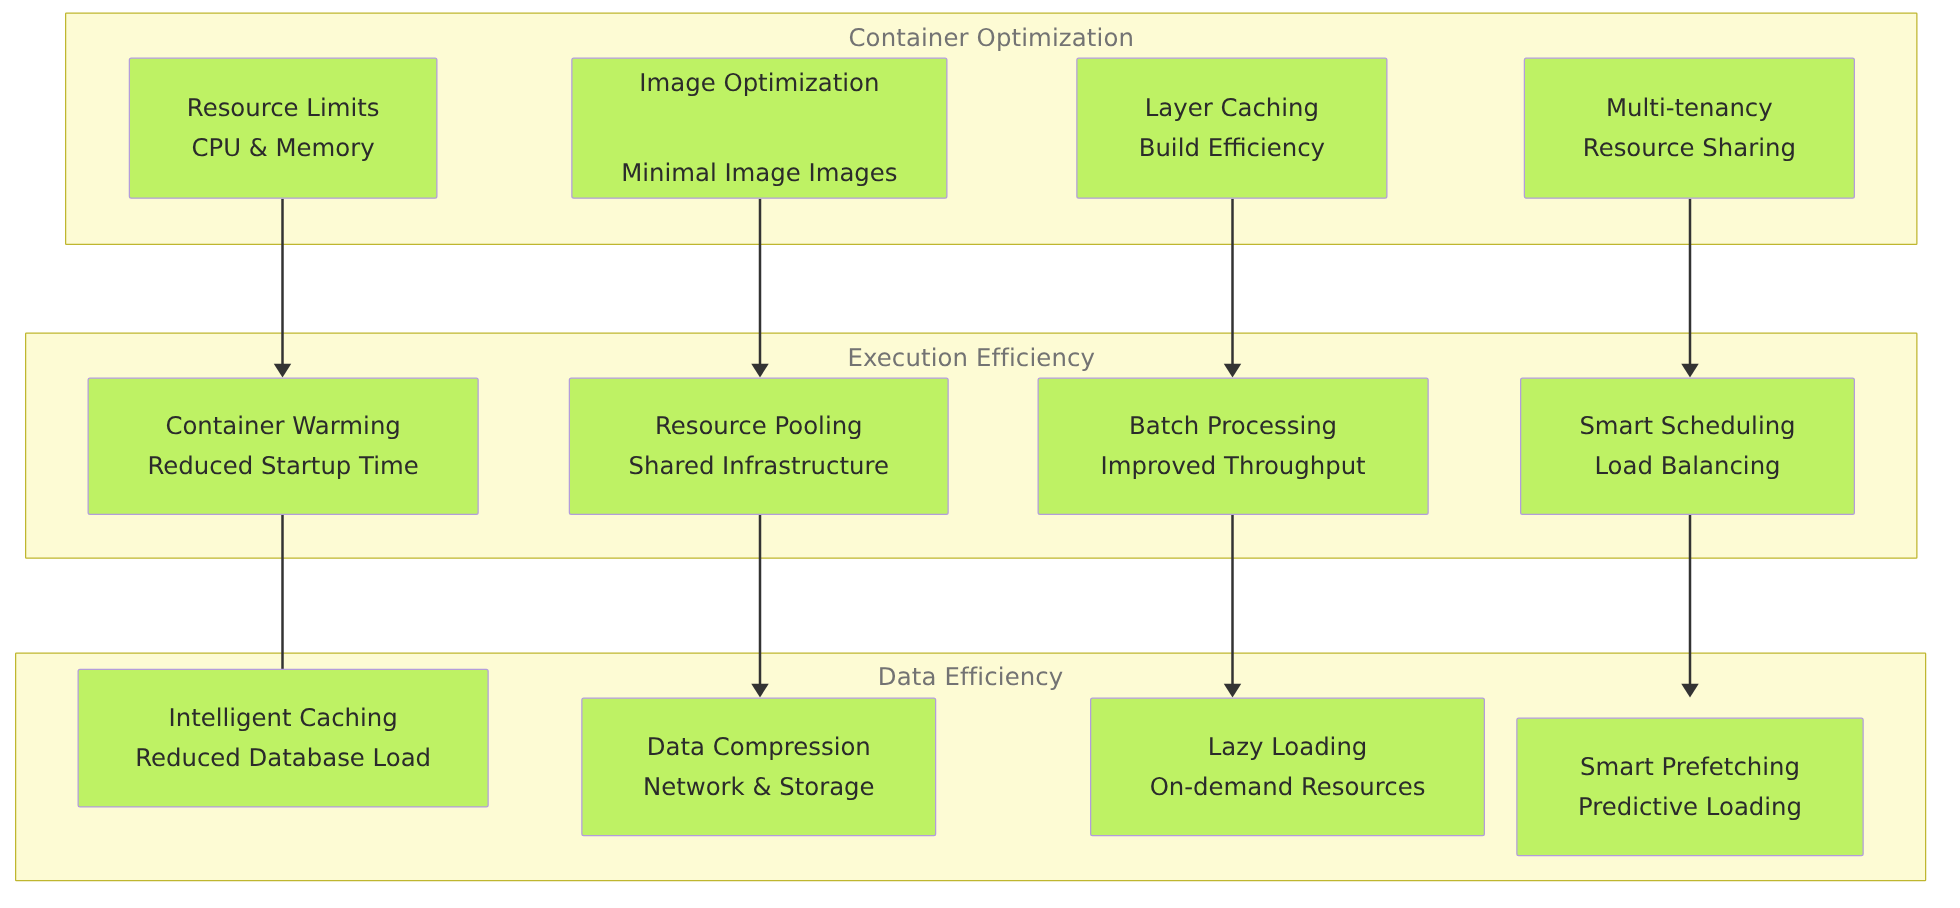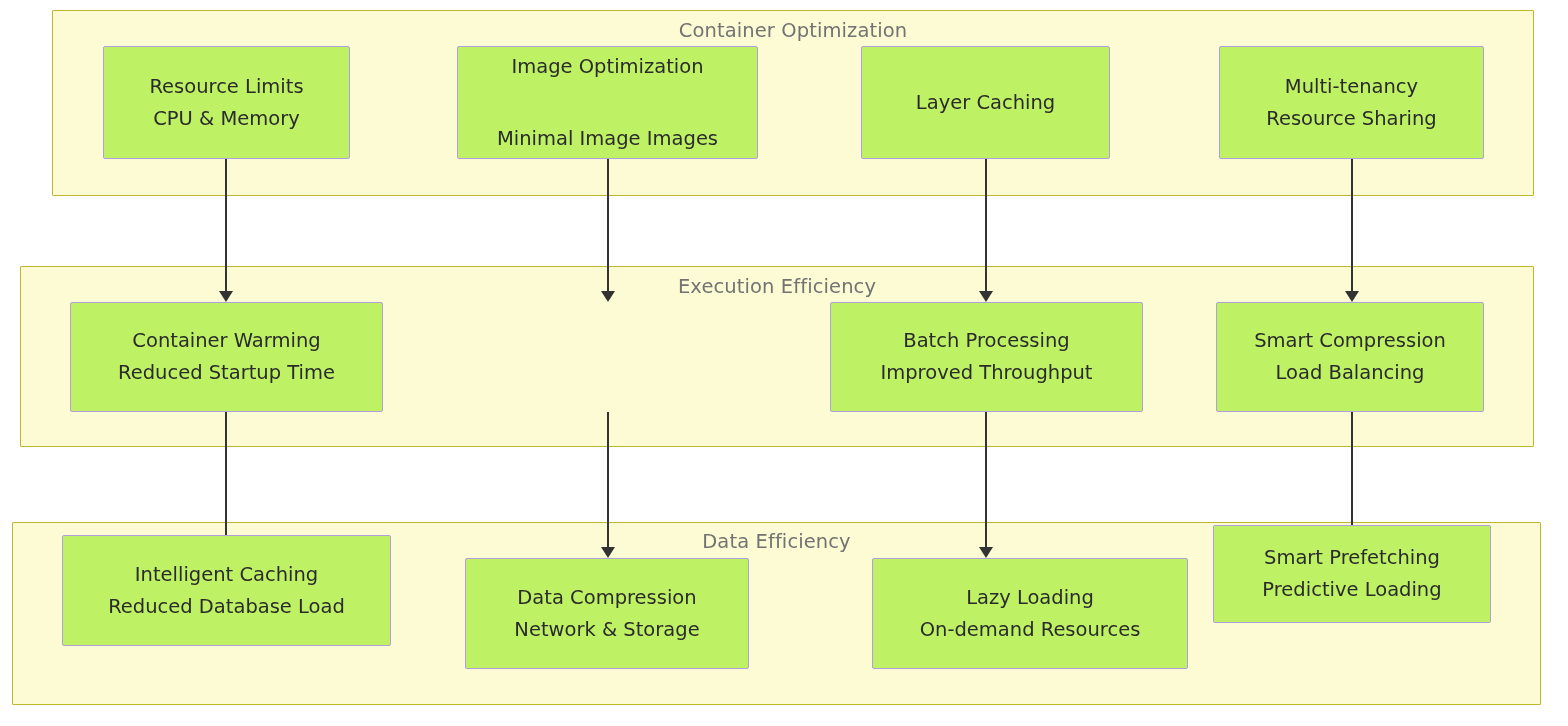--- a/index.html
+++ b/index.html
@@ -136,46 +136,51 @@
 <div class="node" style="left: 103px; top: 46px; width: 247px; height: 113px;">
       <span class="line1">Resource Limits</span>
       <span class="line2">CPU &amp; Memory</span>
     </div>
     <div class="node" style="left: 457px; top: 46px; width: 301px; height: 113px; gap: 40px;">
       <span class="line1">Image Optimization</span>
       <span class="line2">Minimal Image Images</span>
     </div>
     <div class="node" style="left: 861px; top: 46px; width: 249px; height: 113px;">
       <span class="line1">Layer Caching</span>
+      <span class="line2">Build Efficiency</span>
     </div>
     <div class="node" style="left: 1219px; top: 46px; width: 265px; height: 113px;">
       <span class="line1">Multi-tenancy</span>
       <span class="line2">Resource Sharing</span>
     </div>
     <div class="node" style="left: 70px; top: 302px; width: 313px; height: 110px;">
       <span class="line1">Container Warming</span>
       <span class="line2">Reduced Startup Time</span>
     </div>
+    <div class="node" style="left: 455px; top: 302px; width: 304px; height: 110px;">
+      <span class="line1">Resource Pooling</span>
+      <span class="line2">Shared Infrastructure</span>
+    </div>
     <div class="node" style="left: 830px; top: 302px; width: 313px; height: 110px;">
       <span class="line1">Batch Processing</span>
       <span class="line2">Improved Throughput</span>
     </div>
     <div class="node" style="left: 1216px; top: 302px; width: 268px; height: 110px;">
-      <span class="line1">Smart Compression</span>
+      <span class="line1">Smart Scheduling</span>
       <span class="line2">Load Balancing</span>
     </div>
     <div class="node" style="left: 62px; top: 535px; width: 329px; height: 111px;">
       <span class="line1">Intelligent Caching</span>
       <span class="line2">Reduced Database Load</span>
     </div>
     <div class="node" style="left: 465px; top: 558px; width: 284px; height: 111px;">
       <span class="line1">Data Compression</span>
       <span class="line2">Network &amp; Storage</span>
     </div>
     <div class="node" style="left: 828px; top: 558px; width: 316px; height: 111px; margin-left: 44px;">
       <span class="line1">Lazy Loading</span>
       <span class="line2">On-demand Resources</span>
     </div>
-    <div class="node" style="left: 1213px; top: 525px; width: 278px; height: 98px;">
+    <div class="node" style="left: 1213px; top: 574px; width: 278px; height: 111px;">
       <span class="line1">Smart Prefetching</span>
       <span class="line2">Predictive Loading</span>
     </div>
   </div>
 
 </body></html>

